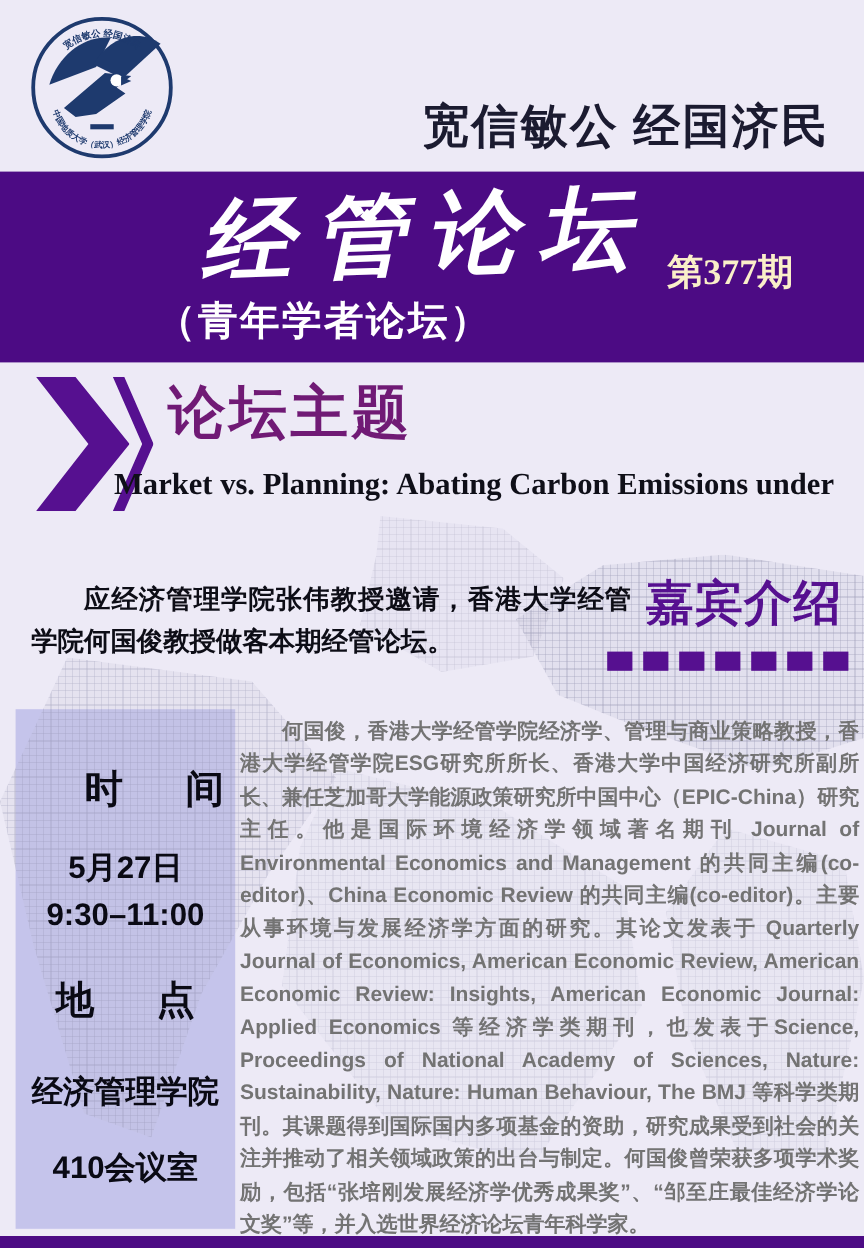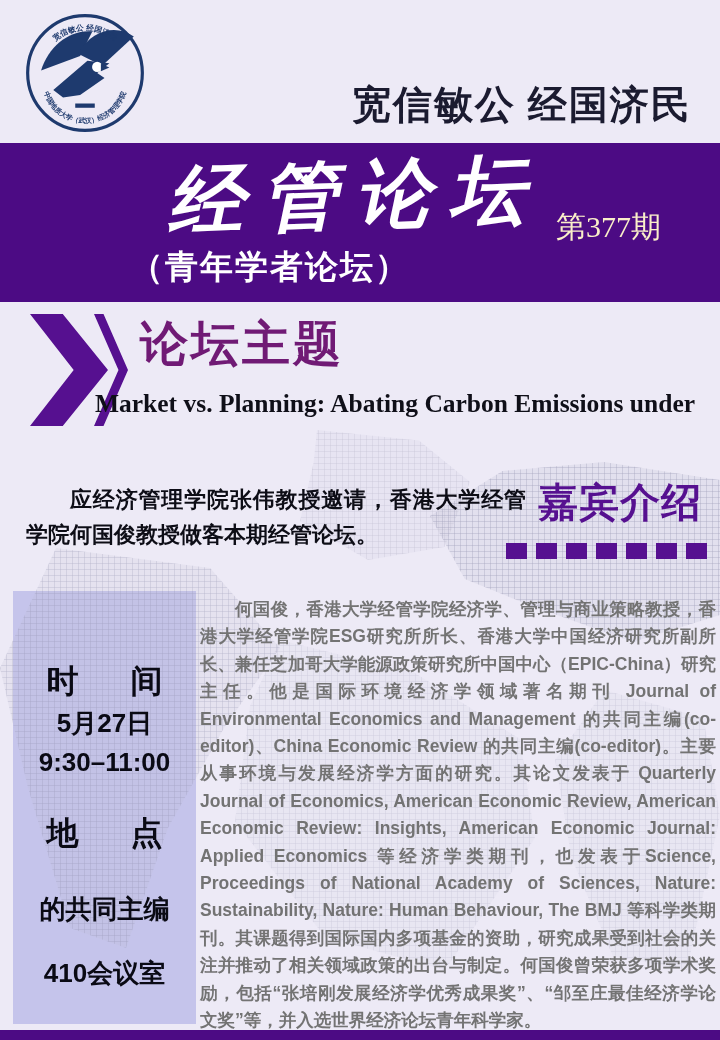--- a/index.html
+++ b/index.html
@@ -19,21 +19,21 @@
   .motto{position:absolute;left:352px;top:78px;width:360px;z-index:2;
     font-family:"Liberation Serif","DejaVu Serif",serif;font-weight:bold;
     font-size:39px;letter-spacing:2px;color:#1B1B30;white-space:nowrap;}
 
   
   .banner{position:absolute;left:0;top:143px;width:720px;height:159px;background:#4C0B84;z-index:2;}
   .banner-title{position:absolute;left:130px;top:2px;width:450px;text-align:center;
     font-family:"Liberation Serif","DejaVu Serif",serif;font-style:italic;font-weight:900;
     font-size:76px;letter-spacing:18px;color:#FFFFFF;transform:rotate(-2deg);white-space:nowrap;}
   .banner-issue{position:absolute;left:556px;top:64px;
-    font-family:"Liberation Serif","DejaVu Serif",serif;font-weight:normal;
+    font-family:"Liberation Serif","DejaVu Serif",serif;font-weight:bold;
     font-size:30px;color:#FAEFC9;white-space:nowrap;}
   .banner-sub{position:absolute;left:130px;top:102px;width:450px;
     font-family:"Liberation Serif","DejaVu Serif",serif;font-weight:bold;
     font-size:33px;letter-spacing:2px;color:#FFFFFF;white-space:nowrap;}
 
   
   .chev{position:absolute;background:#561090;z-index:2;}
   .chev-thick{left:30px;top:314px;width:78px;height:112px;
     clip-path:polygon(0 0,42% 0,100% 50%,42% 100%,0 100%,56% 50%);}
   .chev-thin{left:94px;top:314px;width:34px;height:112px;
@@ -134,24 +134,24 @@
     <span class="dash-sq"></span>
     <span class="dash-sq"></span>
     <span class="dash-sq"></span>
     <span class="dash-sq"></span>
     <span class="dash-sq"></span>
     <span class="dash-sq"></span>
     <span class="dash-sq"></span>
   </div>
 
   <div class="sidebar"></div>
-  <div class="sb sb-big" style="top:660px;">时　间</div>
+  <div class="sb sb-big" style="top:636px;margin-left:24px;">时　间</div>
   <div class="sb sb-med" style="top:706px;">5月27日</div>
   <div class="sb sb-med" style="top:747px;">9:30–11:00</div>
   <div class="sb sb-big" style="top:812px;">地　点</div>
-  <div class="sb sb-med" style="top:892px;">的共同主编</div>
+  <div class="sb sb-med" style="top:892px;">经济管理学院</div>
   <div class="sb sb-med" style="top:956px;">410会议室</div>
 
   <div class="bio">何国俊，香港大学经管学院经济学、管理与商业策略教授，香港大学经管学院ESG研究所所长、香港大学中国经济研究所副所长、兼任芝加哥大学能源政策研究所中国中心（EPIC-China）研究主任。他是国际环境经济学领域著名期刊 Journal of Environmental Economics and Management 的共同主编(co-editor)、China Economic Review 的共同主编(co-editor)。主要从事环境与发展经济学方面的研究。其论文发表于 Quarterly Journal of Economics, American Economic Review, American Economic Review: Insights, American Economic Journal: Applied Economics 等经济学类期刊，也发表于Science, Proceedings of National Academy of Sciences, Nature: Sustainability, Nature: Human Behaviour, The BMJ 等科学类期刊。其课题得到国际国内多项基金的资助，研究成果受到社会的关注并推动了相关领域政策的出台与制定。何国俊曾荣获多项学术奖励，包括“张培刚发展经济学优秀成果奖”、“邹至庄最佳经济学论文奖”等，并入选世界经济论坛青年科学家。</div>
 
   <div class="footer-bar"></div>
 
 </div>
 
 </body></html>

